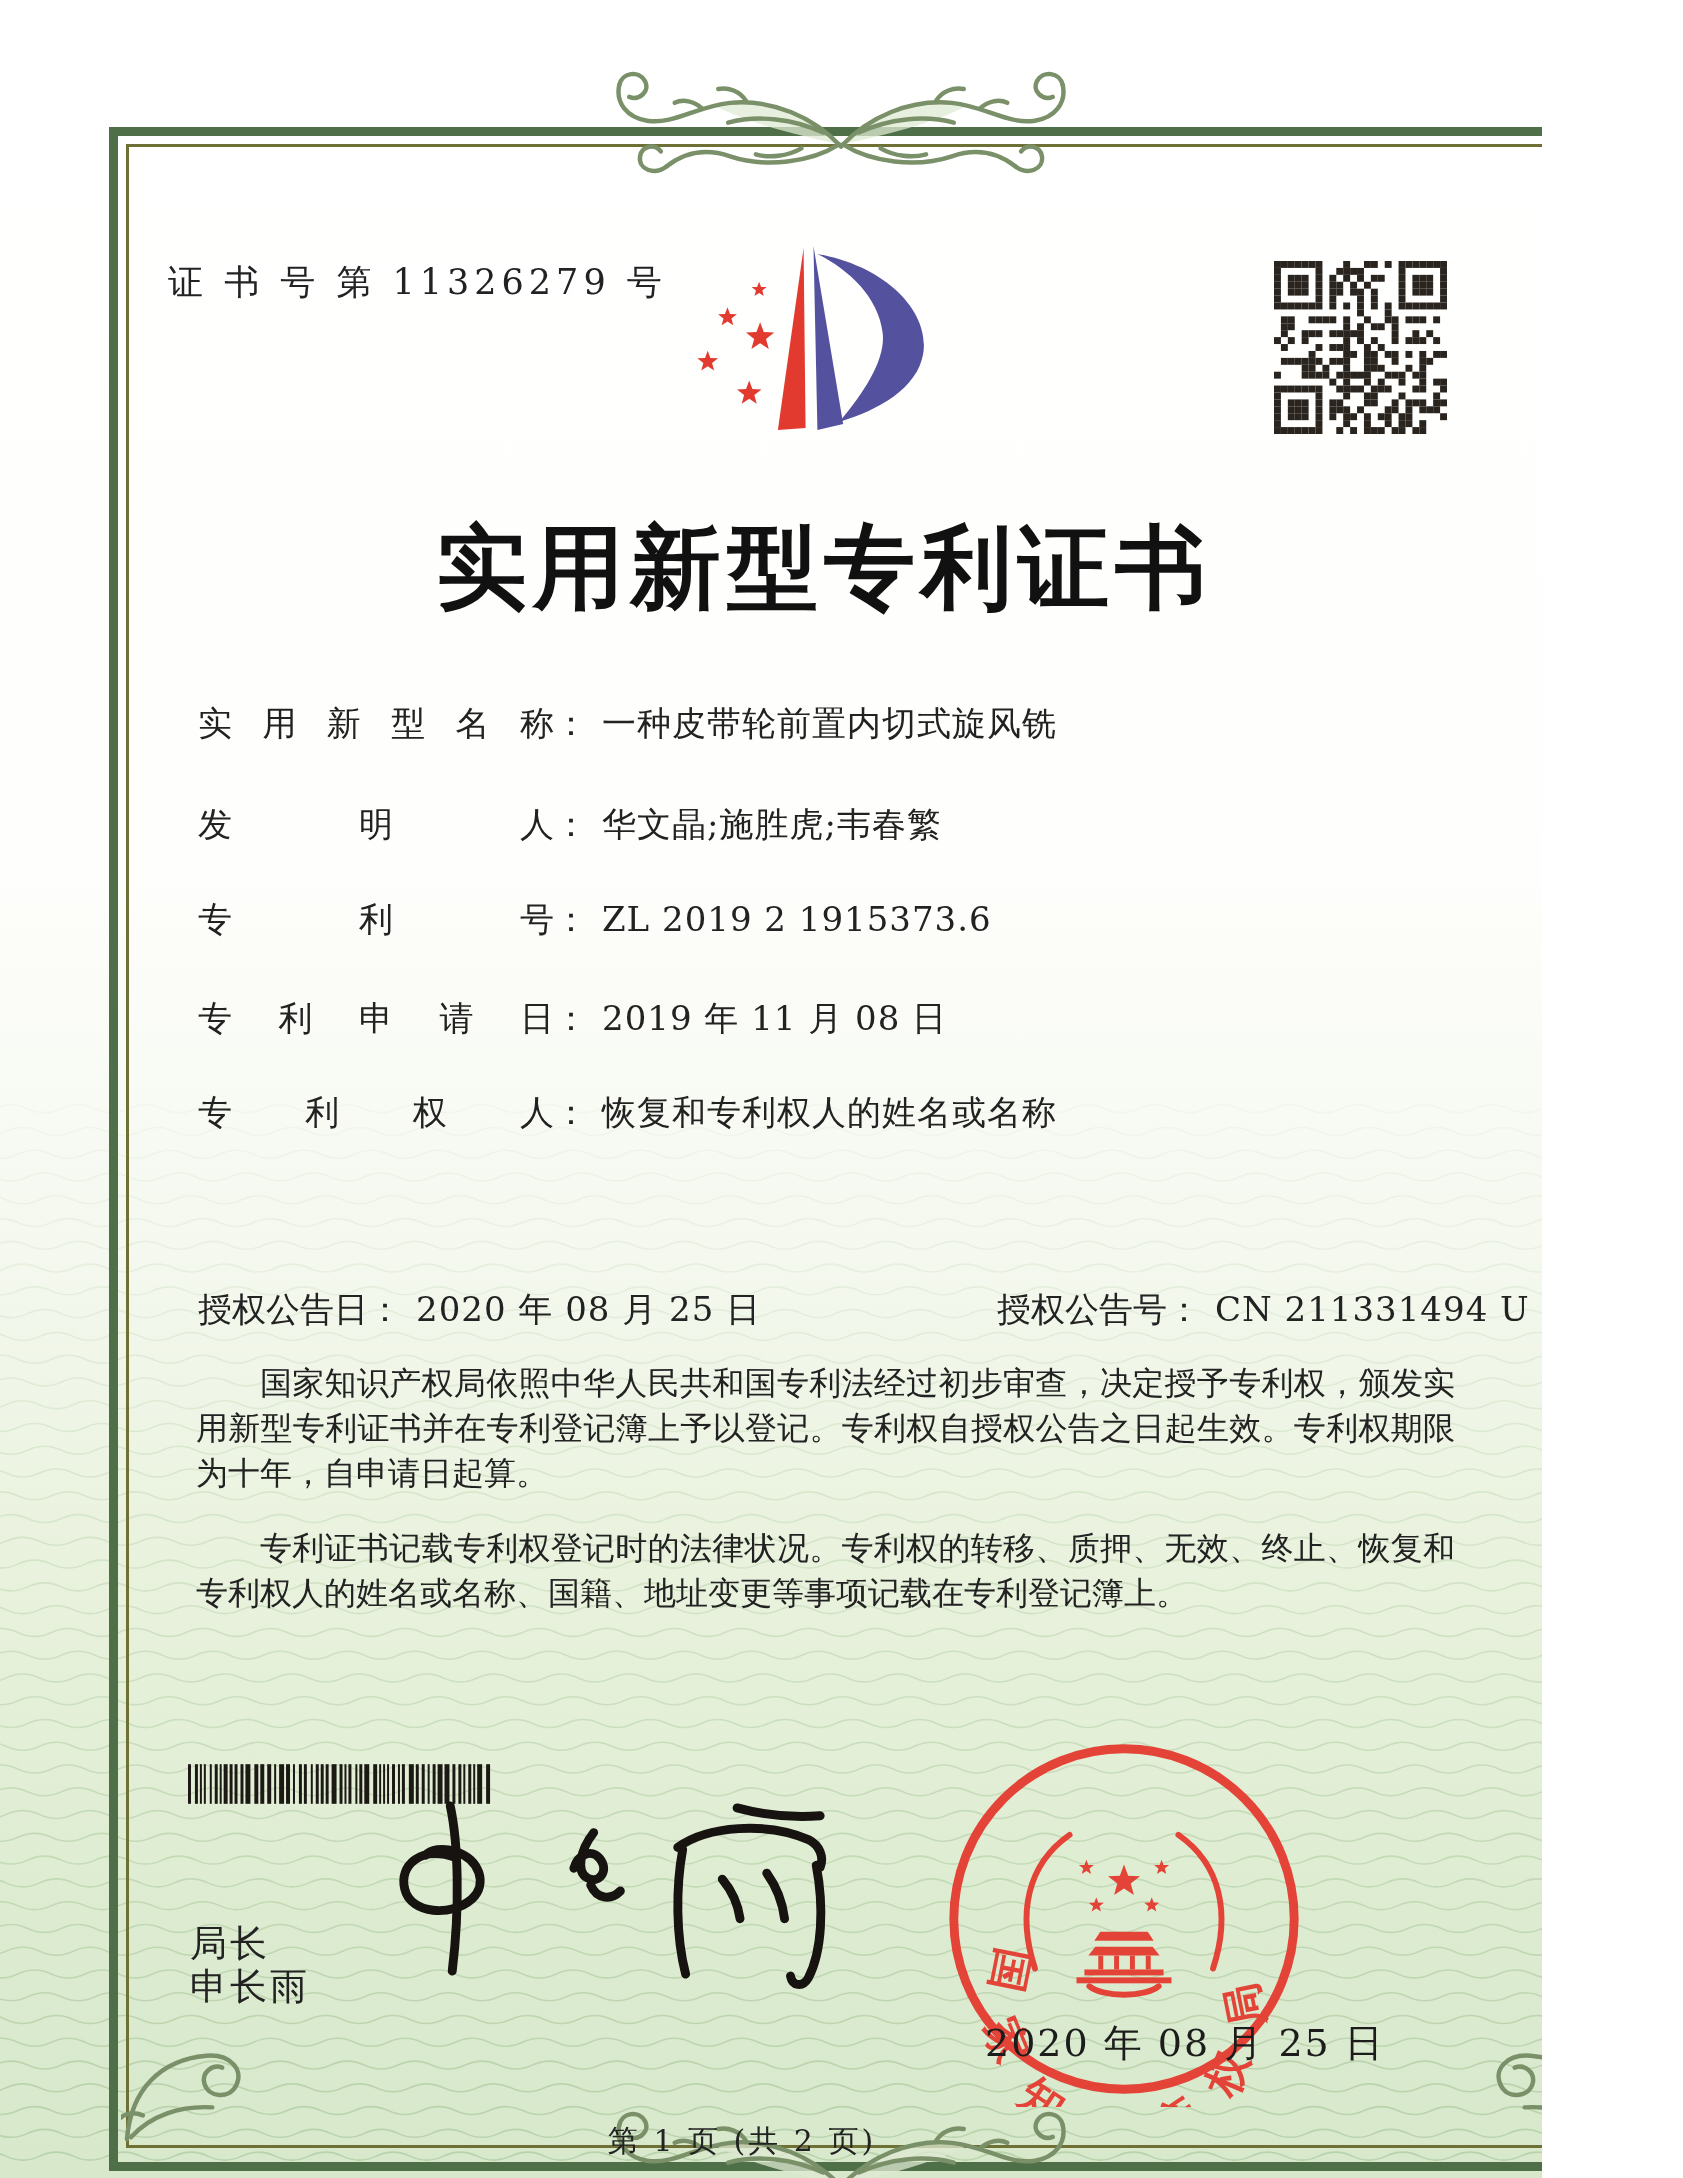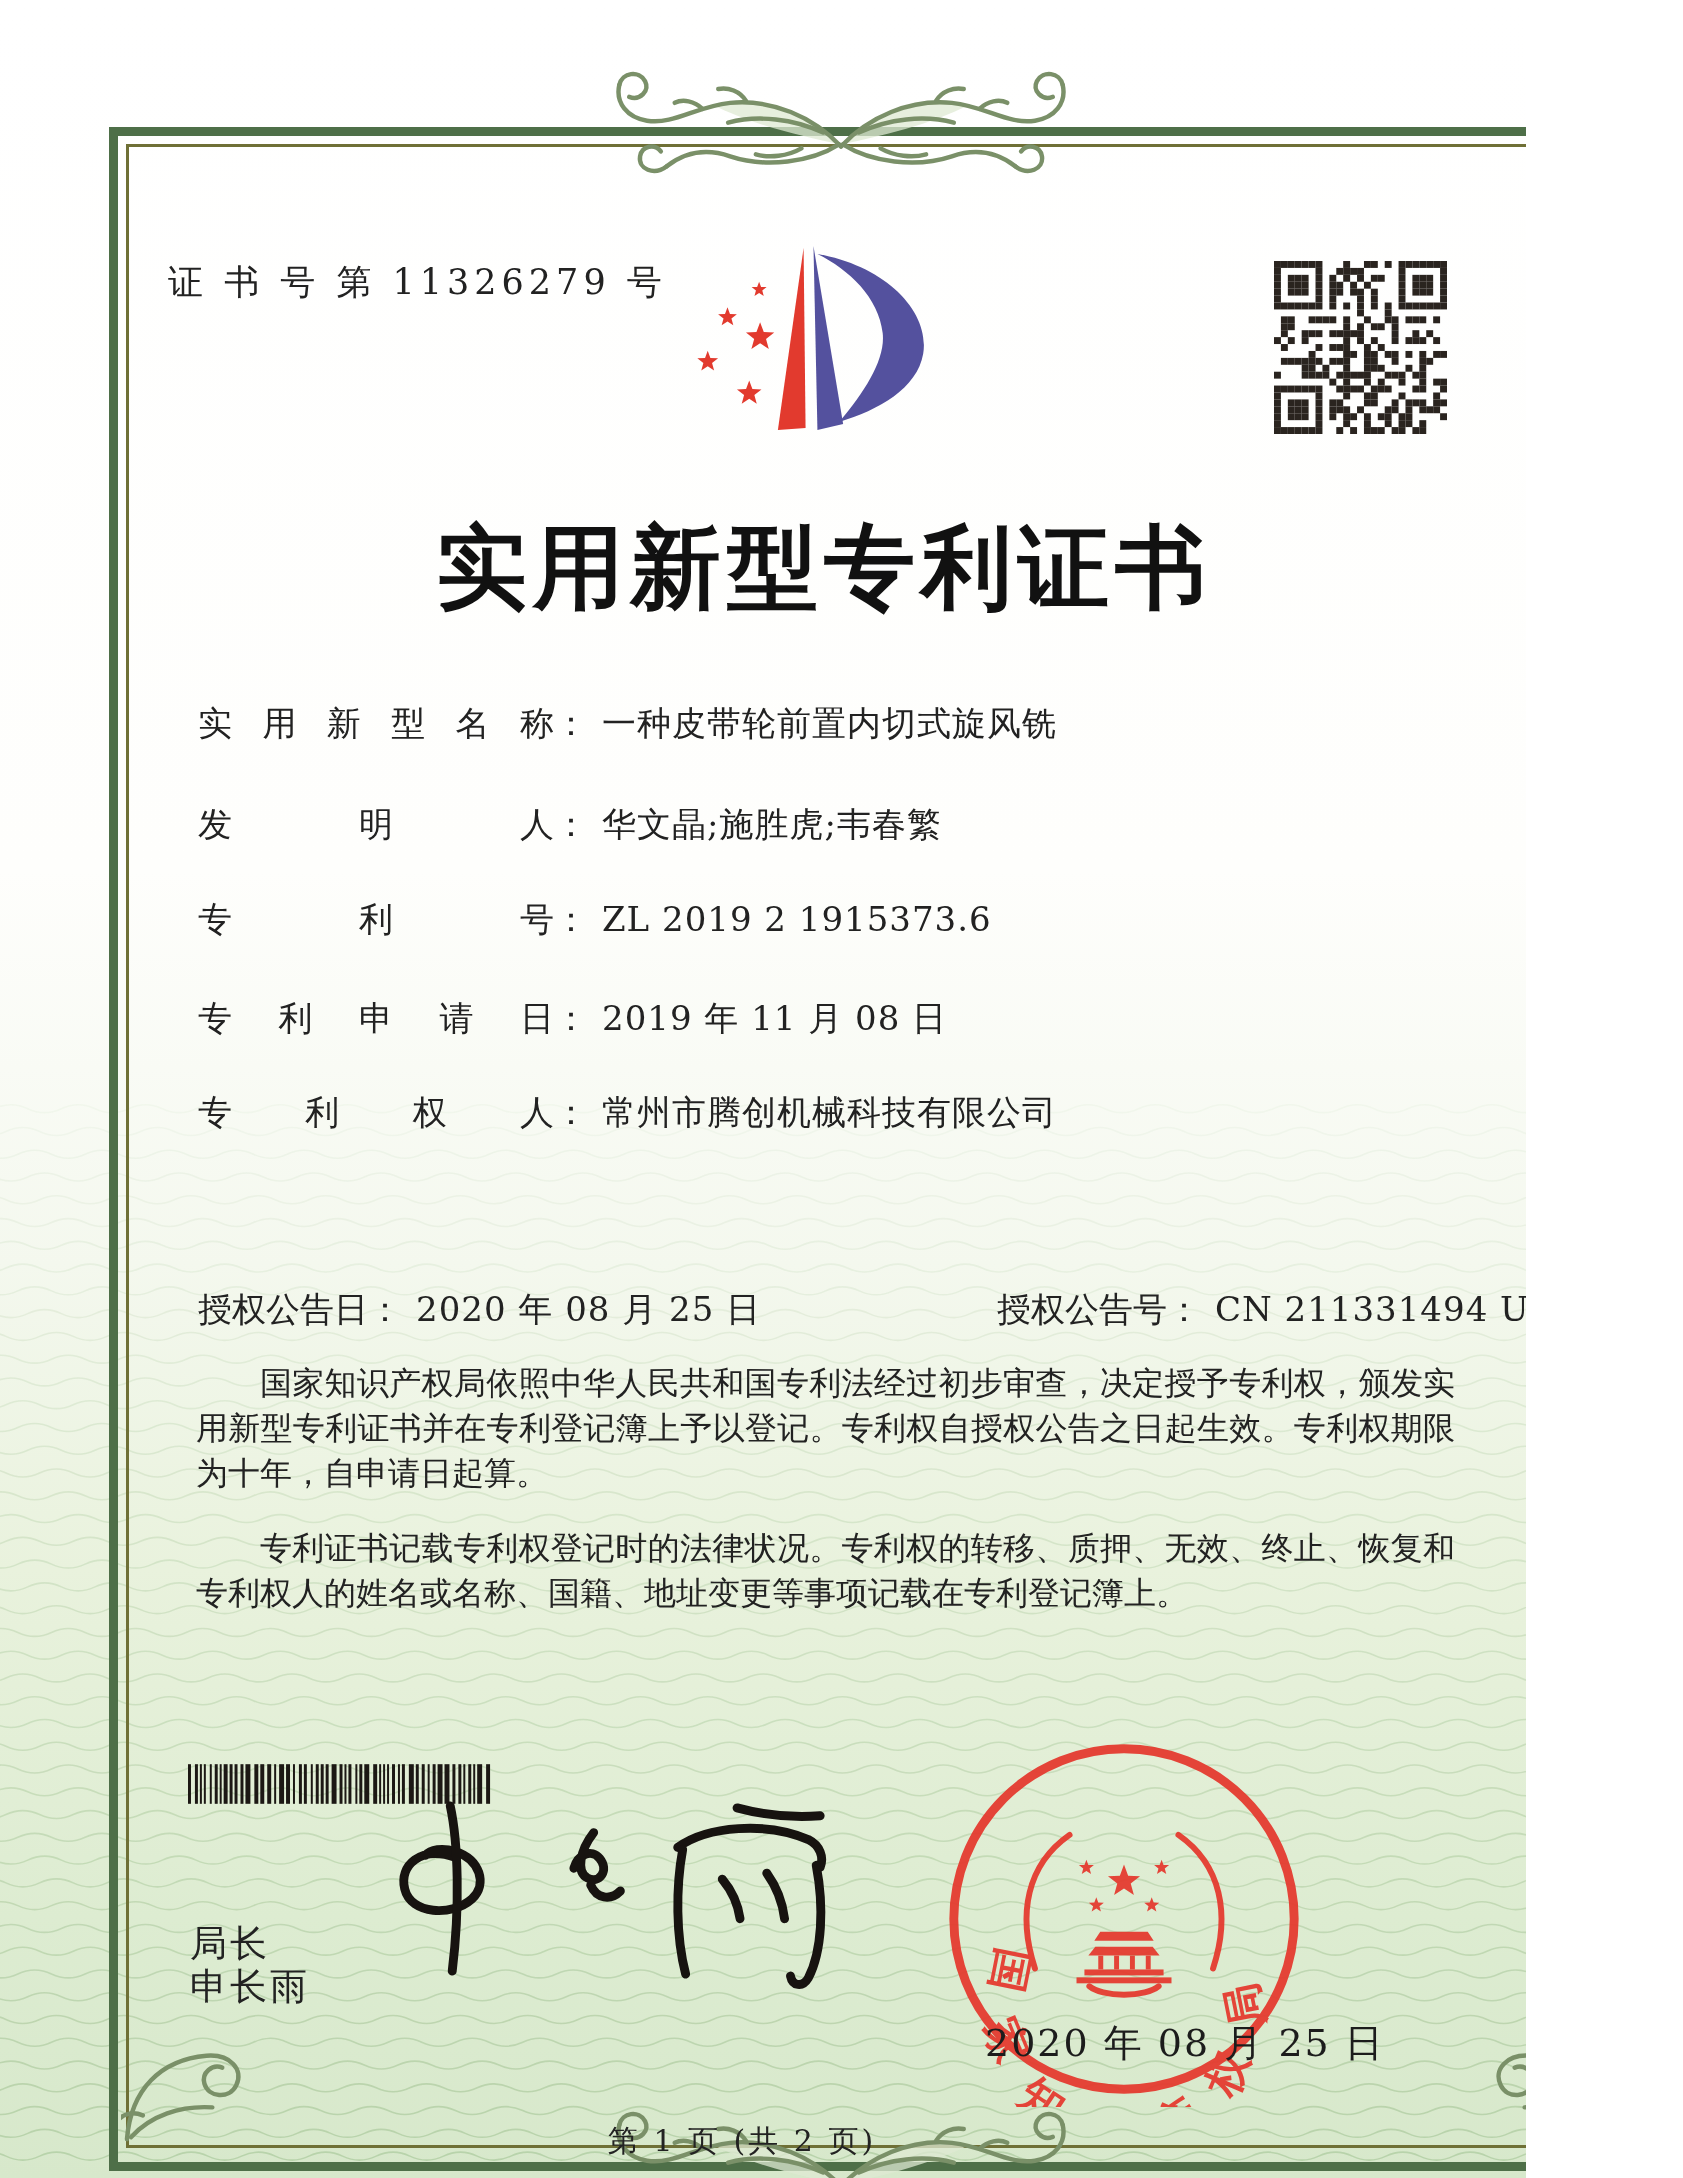--- a/index.html
+++ b/index.html
@@ -1,19 +1,19 @@
 <!DOCTYPE html>
 <html><head>
 <meta charset="utf-8">
 <style>
   html,body{margin:0;padding:0;background:#ffffff;}
   .page{
     position:relative;width:1526px;height:2178px;overflow:hidden;
     background:linear-gradient(180deg,#ffffff 0%,#fefefc 40%,#f4f8ee 58%,#e9f2dd 72%,#ddecd1 88%,#d7e8cb 100%);
-    font-family:"DejaVu Serif","Liberation Serif",serif;color:#222;
+    font-family:"DejaVu Serif","Liberation Serif",serif;color:#222;padding-left:16px;
   }
   .abs{position:absolute;}
   
   .frame-outer{position:absolute;left:109px;top:127px;width:1502px;height:2026px;border:9px solid #4e6f48;z-index:1;}
   .frame-inner{position:absolute;left:126px;top:144px;width:1474px;height:1998px;border:3px solid #6f7036;z-index:1;}
   
   .cert-no{left:168px;top:259px;font-size:35px;letter-spacing:5px;z-index:3;}
   .title{left:198px;top:507px;width:1252px;text-align:center;font-size:91px;font-weight:bold;letter-spacing:6px;color:#111;z-index:3;}
   
   .frow{position:absolute;left:198px;font-size:34px;z-index:3;white-space:nowrap;}
@@ -455,21 +455,21 @@
   <div class="frow" style="top:802px">
     <span class="flabel">发明人</span><span class="fcolon">：</span><span class="fvalue">华文晶;施胜虎;韦春繁</span>
   </div>
   <div class="frow" style="top:897px">
     <span class="flabel">专利号</span><span class="fcolon">：</span><span class="fvalue">ZL 2019 2 1915373.6</span>
   </div>
   <div class="frow" style="top:996px">
     <span class="flabel">专利申请日</span><span class="fcolon">：</span><span class="fvalue">2019 年 11 月 08 日</span>
   </div>
   <div class="frow" style="top:1090px">
-    <span class="flabel">专利权人</span><span class="fcolon">：</span><span class="fvalue">常州市腾创机械科技有限公司</span>
+    <span class="flabel">专利权人</span><span class="fcolon">：</span><span class="fvalue">恢复和专利权人的姓名或名称</span>
   </div>
 
   <div class="frow" style="top:1287px">
     <span>授权公告日</span><span>：</span><span class="fvalue">2020 年 08 月 25 日</span>
     <span class="grant-part2">
       <span>授权公告号</span><span>：</span><span class="fvalue">CN 211331494 U</span>
     </span>
   </div>
 
   <div class="abs body-text">

